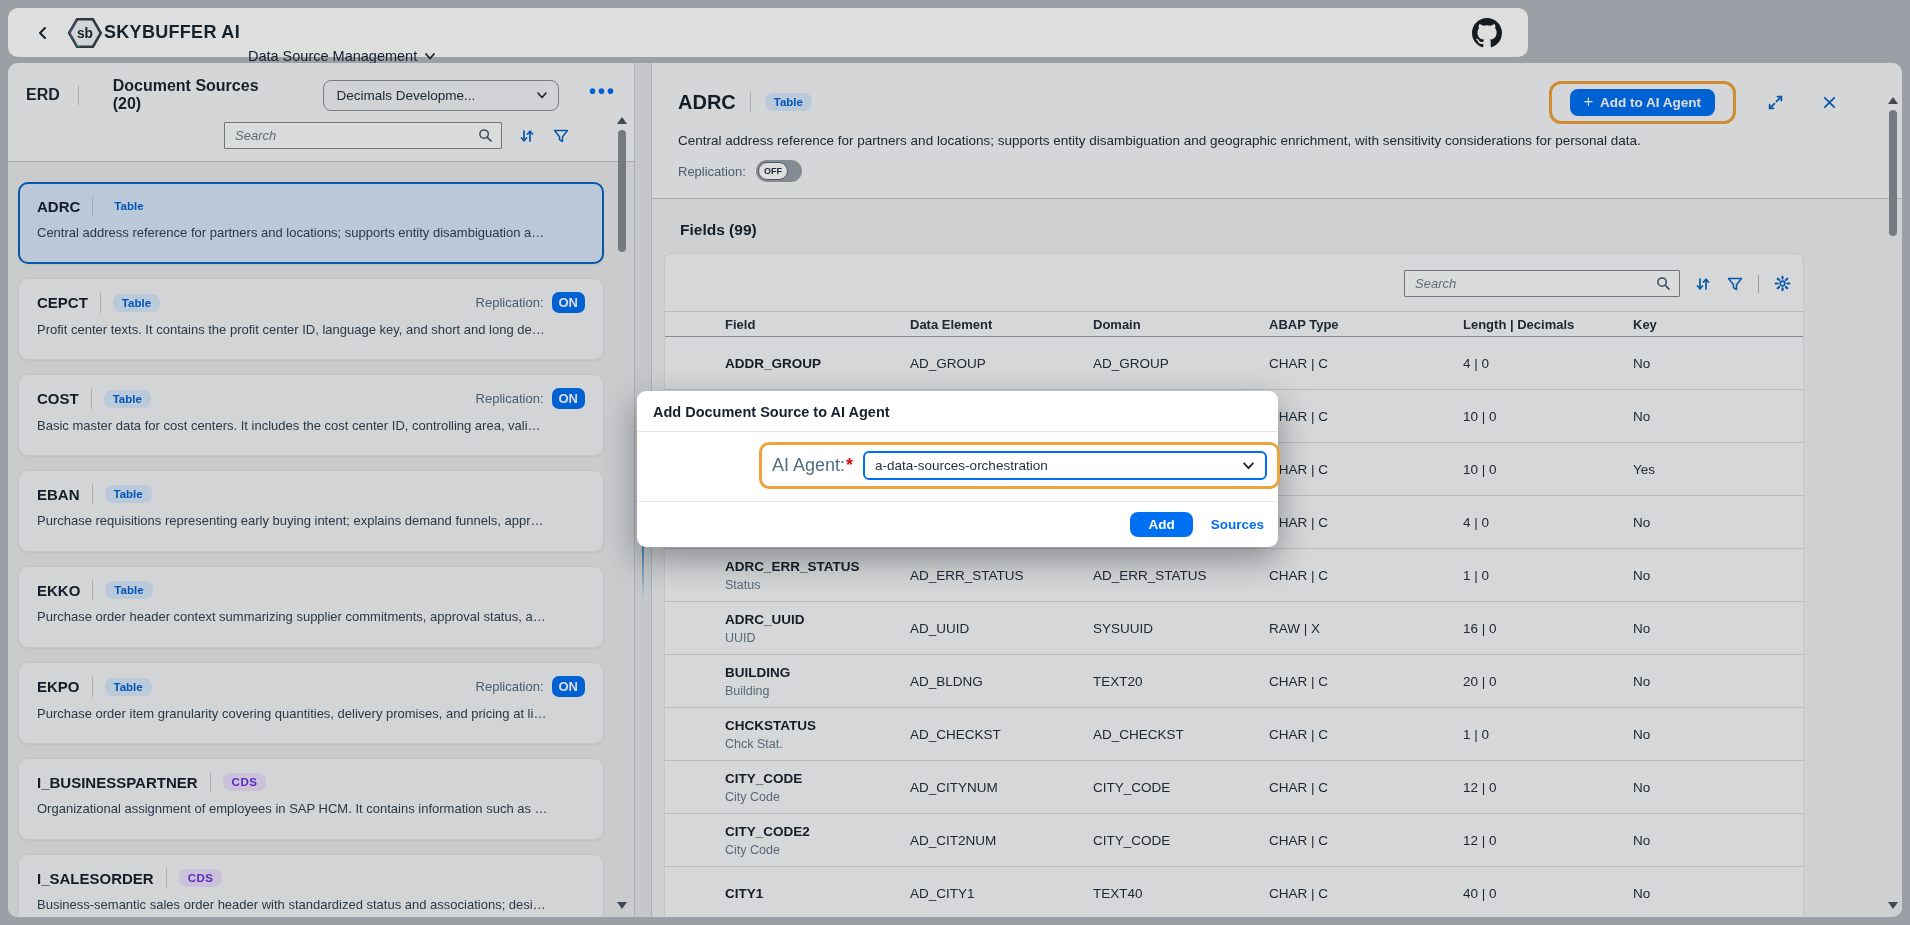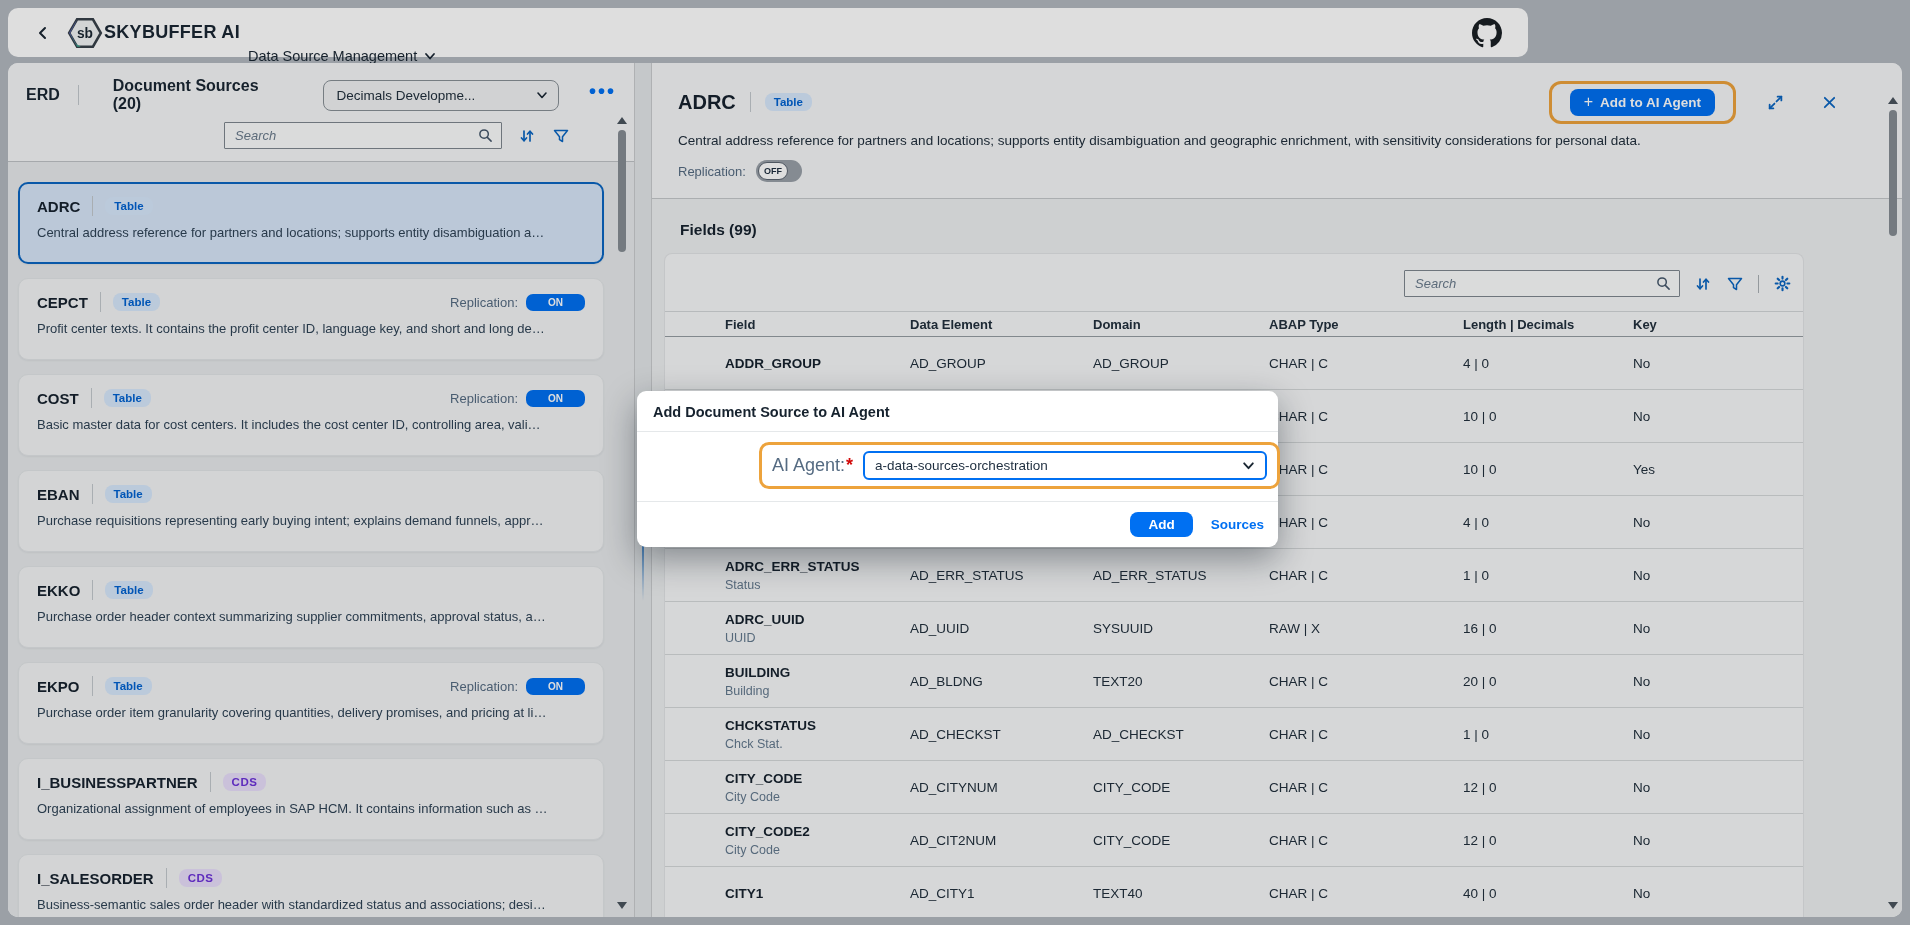--- a/index.html
+++ b/index.html
@@ -65,21 +65,21 @@
   }
   .card.selected { background:#d7e6f9; border:2px solid #0b66c2; padding:12px 17px 0 17px; }
   .card-top { display:flex; align-items:center; gap:12px; }
   .card-name { font-size:15px; font-weight:700; color:#16222e; }
   .badge-type {
     background:#d7e8fc; color:#0062d1; font-size:11.5px; font-weight:700;
     padding:3px 9px; border-radius:8px;
   }
   .badge-type.cds { background:#e9defb; color:#6c32d9; letter-spacing:.5px; }
   .repl-label { font-size:13px; color:#556b82; }
-  .badge-on { background:#0070f2; color:#fff; font-size:10px; font-weight:700; padding:3px 22px; border-radius:7px; }
+  .badge-on { background:#0070f2; color:#fff; font-size:13px; font-weight:700; padding:3px 7px; border-radius:7px; }
   .card-desc { margin-top:9px; font-size:13px; color:#2f4356; white-space:nowrap; overflow:hidden; text-overflow:ellipsis; }
   .repl-group { display:flex; align-items:center; gap:8px; }
 
   
   .splitter { width:18px; background:#e3e6e8; border-left:1px solid #c9ccce; border-right:1px solid #c9ccce; position:relative; }
   .split-handle { position:absolute; left:50%; transform:translateX(-50%); top:424px; display:flex; flex-direction:column; gap:5px; cursor:col-resize; }
   .split-handle i { width:6px; height:6px; background:#0b66c2; border-radius:1px; display:block; }
   .split-line { position:absolute; left:50%; transform:translateX(-50%); top:458px; width:2px; height:80px;
     background:linear-gradient(#0b66c2, rgba(11,102,194,0)); }
 

